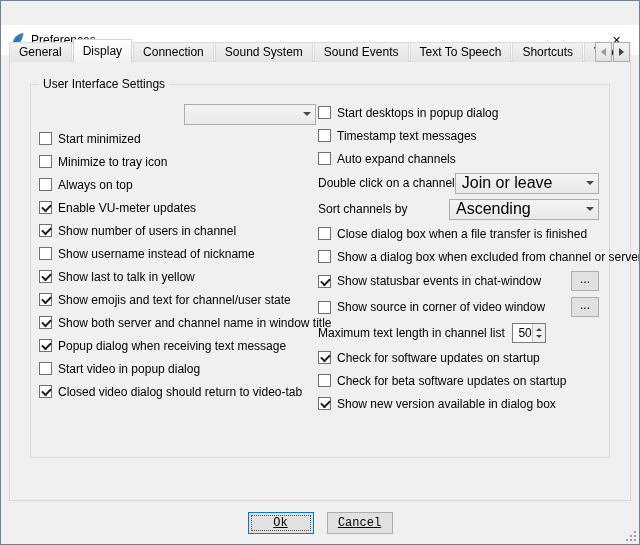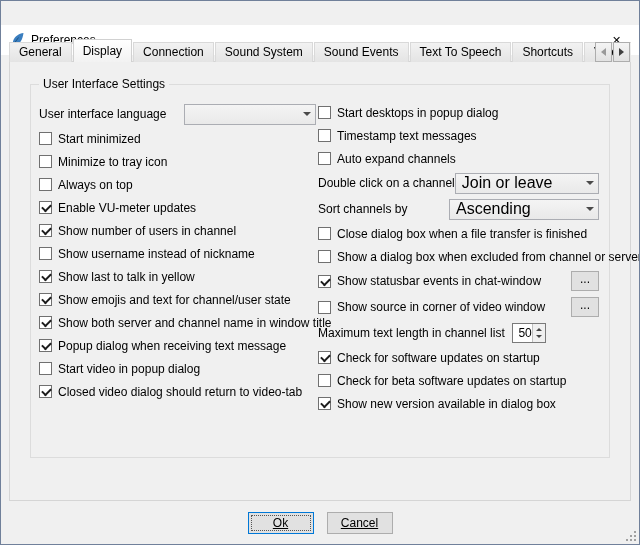--- a/index.html
+++ b/index.html
@@ -57,21 +57,21 @@
 
   
   .spin { margin-left: 7px; width: 34px; height: 20px; background: #fff; border: 1px solid #7a7a7a; display: inline-flex; align-items: center; }
   .spin-val { flex: 1; text-align: right; padding-left: 4px; font-size: 12px; }
   .spin-arrows { width: 13px; align-self: stretch; display: flex; flex-direction: column; align-items: center; justify-content: space-evenly; background: #f0f0f0; border-left: 1px solid #c0c0c0; }
   .arr-up-s { width: 0; height: 0; border-left: 3px solid transparent; border-right: 3px solid transparent; border-bottom: 3px solid #444; }
   .arr-down-s { width: 0; height: 0; border-left: 3px solid transparent; border-right: 3px solid transparent; border-top: 3px solid #444; }
 
   
   .footer { position: absolute; left: 0; right: 0; bottom: 10px; display: flex; justify-content: center; gap: 13px; z-index: 6; }
-  .btn { width: 66px; height: 22px; background: #e1e1e1; border: 1px solid #adadad; font-family: Liberation Sans, sans-serif; font-size: 12px; cursor: default; }
+  .btn { width: 66px; height: 22px; background: #e1e1e1; border: 1px solid #adadad; font-family: Liberation Mono, monospace; font-size: 12px; cursor: default; }
   .btn-ok { border: 1px solid #0078d7; outline: 1px dotted #555; outline-offset: -4px; }
   .btn-label { text-decoration: underline; }
 
   .resize-grip { position: absolute; right: 2px; bottom: 2px; z-index: 7; }
 </style>
 </head>
 <body>
 
 <div class="window">
 
@@ -109,21 +109,20 @@
 
   <div class="pane">
     <div class="group">
       <span class="group-title">User Interface Settings</span>
 
       <div class="cols">
 
         <div class="col-left">
 
           <div class="row combo-row">
-            <span class="lbl">User interface language</span>
             <span class="combo combo-lang">
               <span class="combo-value"></span>
               <span class="combo-btn">
                   <i class="arr-down"></i>
                 </span>
             </span>
           </div>
 
           <label class="row check-row">
             <span class="cb"></span>

